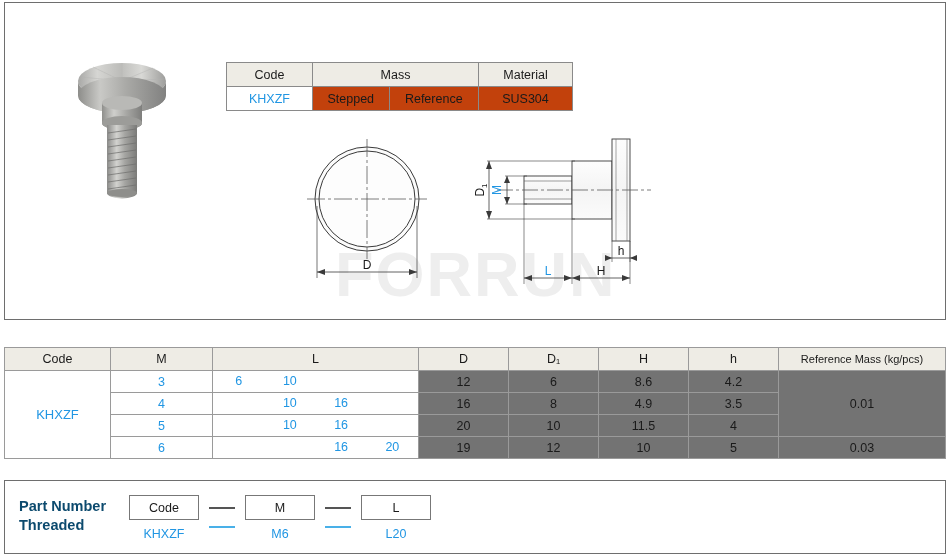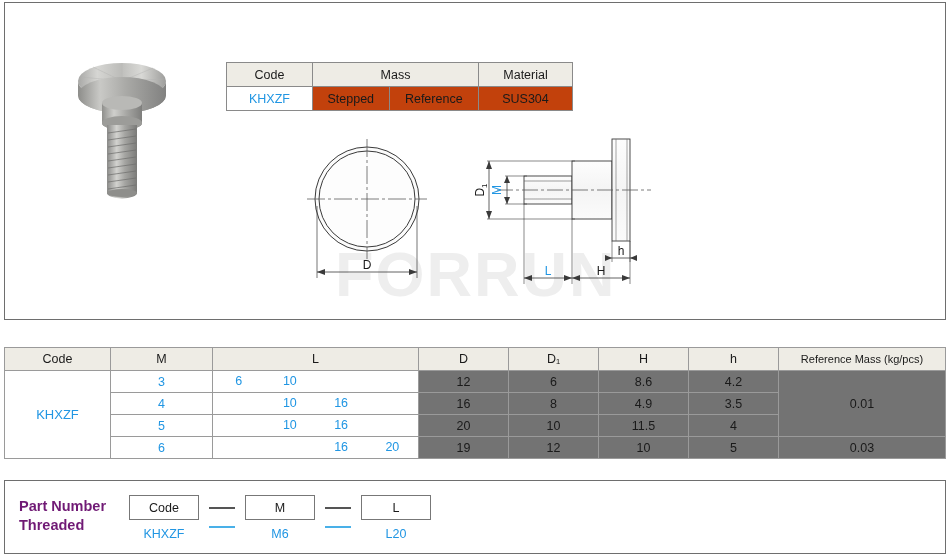--- a/index.html
+++ b/index.html
@@ -103,21 +103,21 @@
   }
 
   
   #pn-panel {
     position: absolute; left: 4px; top: 480px;
     width: 942px; height: 74px;
     border: 1px solid #6e6e6e; background: #fff;
   }
   #pn-title {
     position: absolute; left: 14px; top: 16px;
-    font-size: 14.5px; font-weight: bold; line-height: 19px; color: #701a75;
+    font-size: 14.5px; font-weight: bold; line-height: 19px; color: #0c4a6e;
   }
   #pn-chain {
     position: absolute; left: 124px; top: 14px;
     display: flex; align-items: flex-start;
   }
   .pn-group { display: flex; flex-direction: column; align-items: center; width: 70px; }
   .pn-box {
     width: 70px; height: 25px; border: 1px solid #777; background: #fff;
     display: flex; align-items: center; justify-content: center;
     font-size: 12.5px; color: #1a1a1a;

